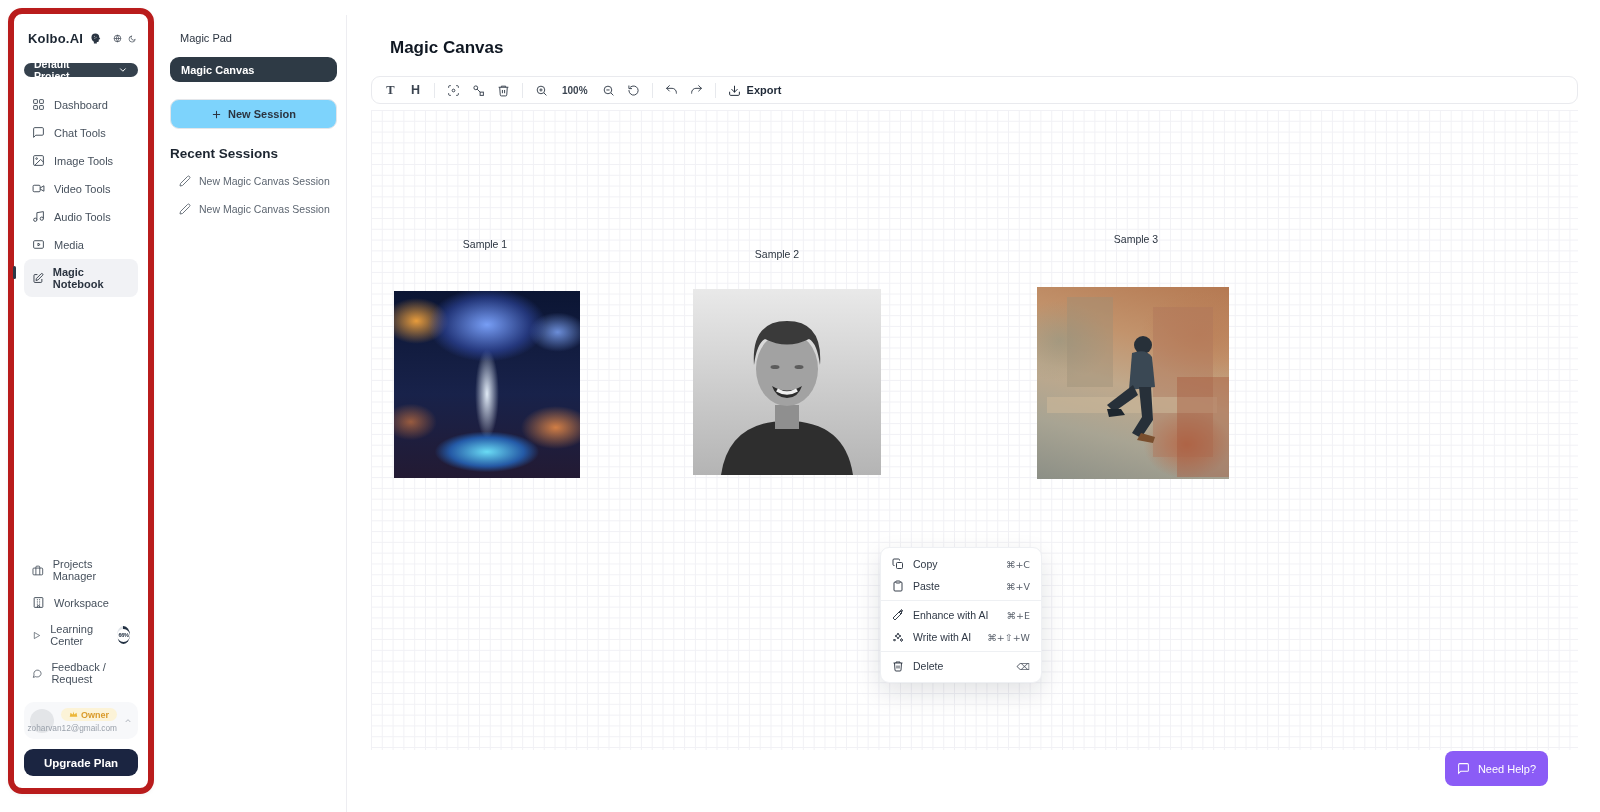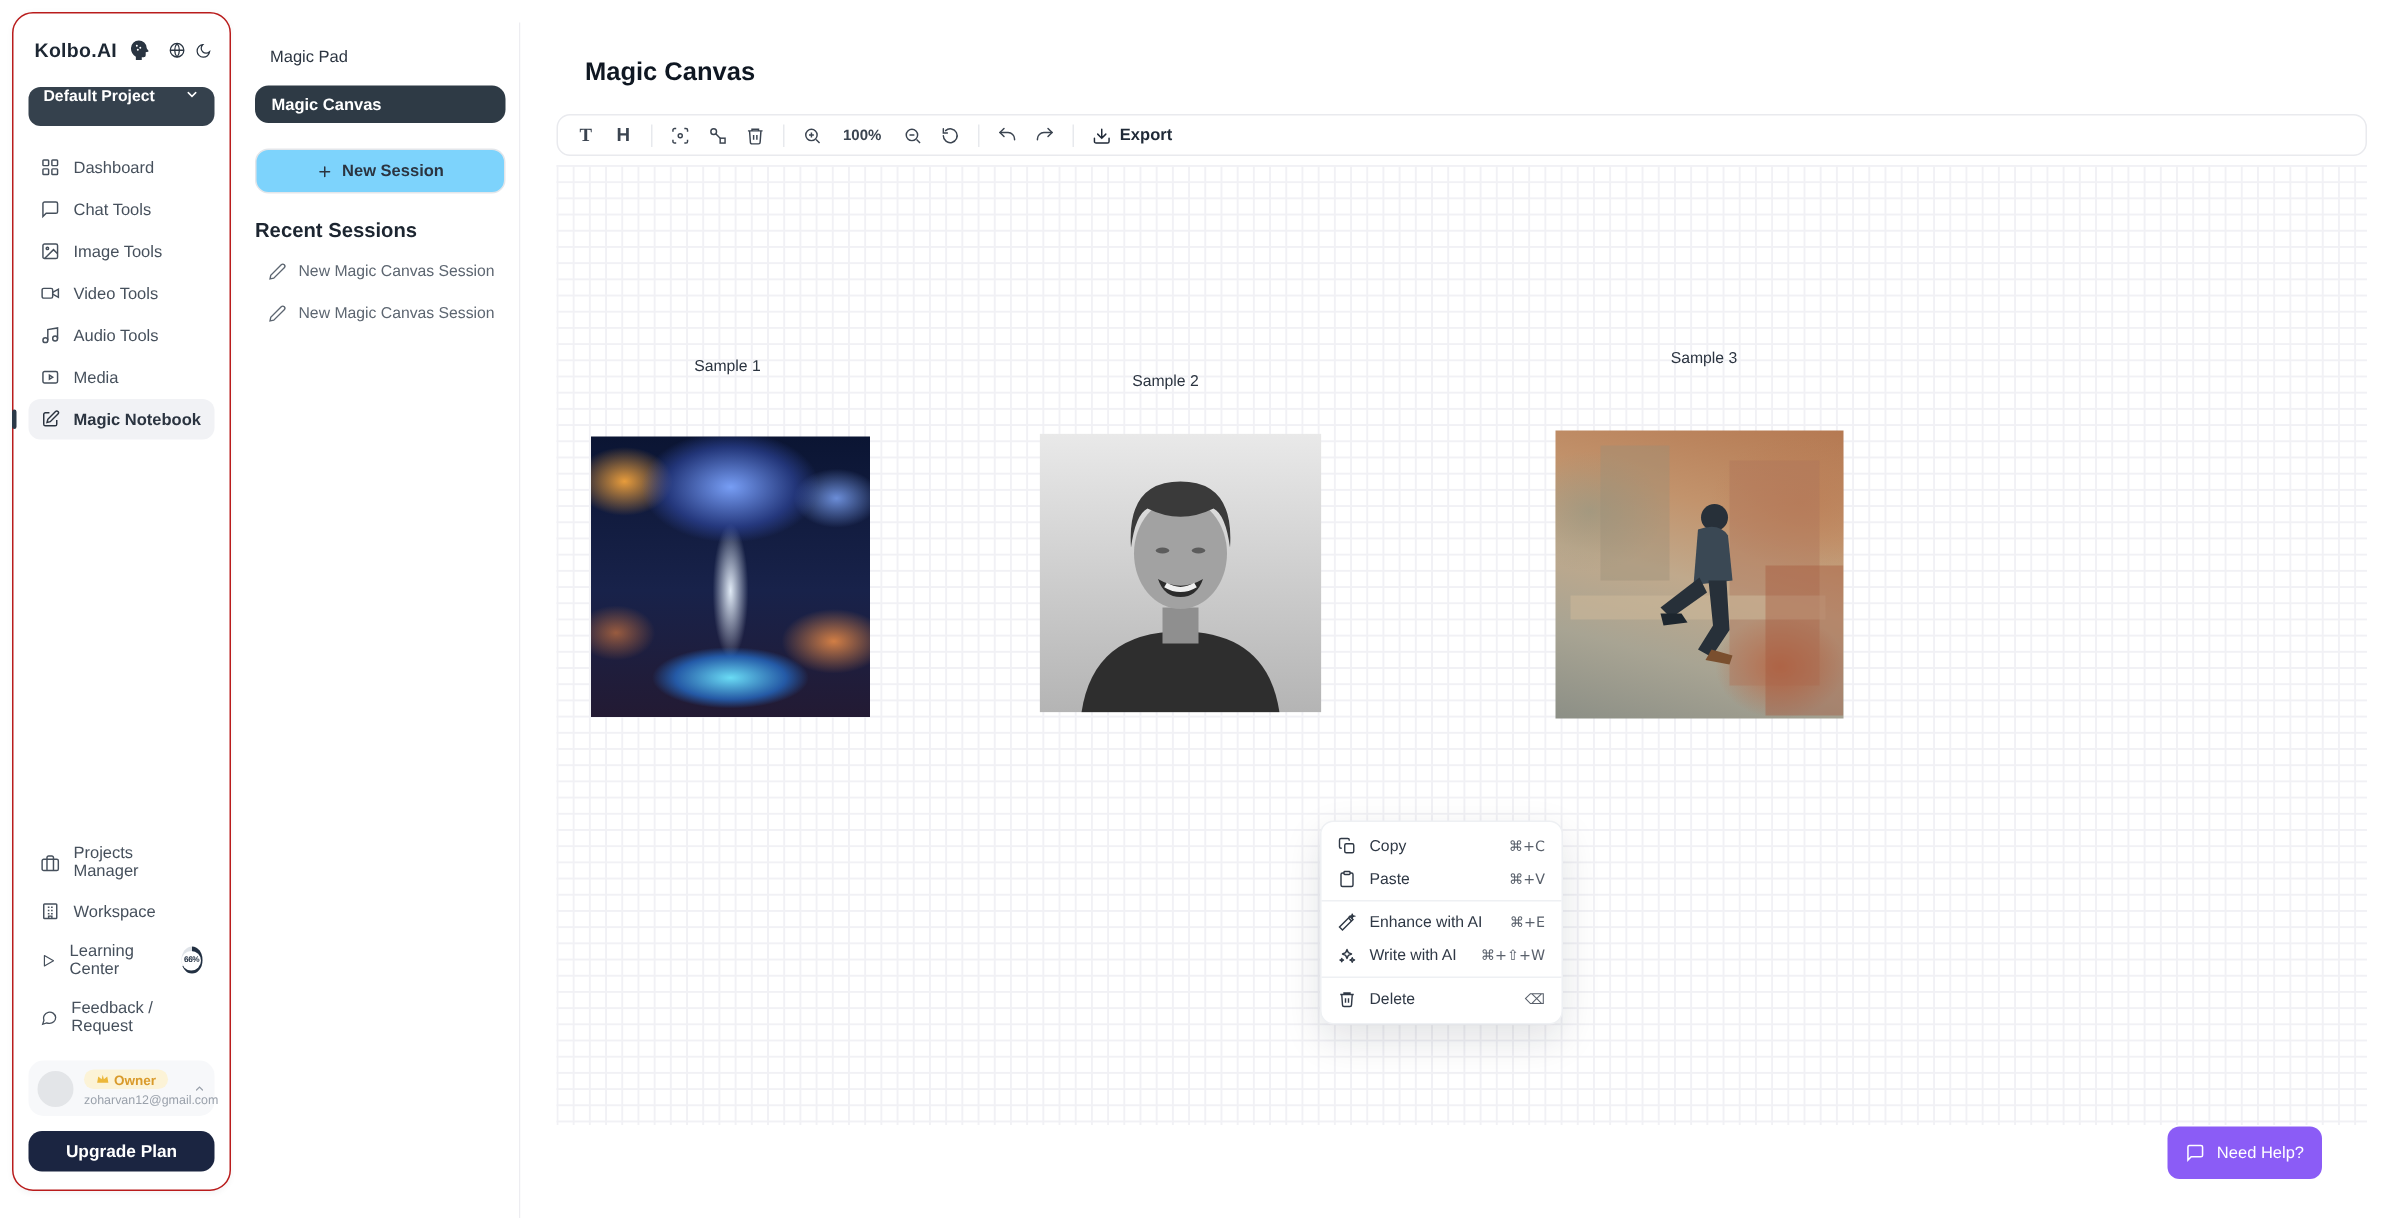--- a/index.html
+++ b/index.html
@@ -2,43 +2,43 @@
 <html><head>
 <meta charset="utf-8">
 <style>
   html,body{margin:0;padding:0}
   body{width:1600px;height:812px;position:relative;overflow:hidden;background:#fff;
        font-family:"Liberation Sans",sans-serif;color:#222;-webkit-font-smoothing:antialiased}
   svg{display:block}
 
   
   .sidebar{position:absolute;left:8px;top:8px;width:146px;height:786px;background:#fff;
-           border:1px solid #b91c1c;border-radius:14px;box-shadow:0 1px 4px rgba(16,24,40,.05);
+           border:6px solid #b91c1c;border-radius:14px;box-shadow:0 1px 4px rgba(16,24,40,.05);
            display:flex;flex-direction:column;padding:16px 10px 12px;box-sizing:border-box}
   .logo-row{display:flex;align-items:center;gap:6px;padding:0 2px 0 4px}
   .logo-text{font-size:13px;font-weight:800;color:#1d2733;letter-spacing:.2px}
   .logo-row .spacer{flex:1}
-  .proj-btn{margin-top:16px;height:26px;background:#35414d;border-radius:8px;color:#fff;
-            display:flex;gap:6px;padding:0 10px;font-size:10.5px;font-weight:700}
+  .proj-btn{margin-top:16px;height:14px;background:#35414d;border-radius:8px;color:#fff;
+            display:flex;align-items:center;gap:6px;padding:0 10px;font-size:10.5px;font-weight:700}
   .proj-btn .spacer{flex:1}
   .nav{margin-top:14px;display:flex;flex-direction:column;gap:1px}
   .nav-item{display:flex;align-items:center;gap:9px;padding:7px 8px;font-size:11px;color:#46505c;
             border-radius:8px;position:relative;cursor:default}
   .nav-item.active{background:#f1f2f5;color:#2b3440;font-weight:600}
   .nav-item.active::before{content:"";position:absolute;left:-11px;top:7px;width:3px;height:13px;
             background:#2b3947;border-radius:3px}
   .bottom-group{margin-top:auto}
   .ring{width:18px;height:18px;border-radius:50%;background:conic-gradient(#223042 66%,#dfe3e8 0);
         display:grid;place-items:center;margin-left:2px}
   .ring b{width:13px;height:13px;border-radius:50%;background:#fff;display:grid;place-items:center;
         font-size:5.5px;font-weight:700;color:#223042;letter-spacing:-.3px}
   .user-chip{margin-top:10px;background:#f7f8fa;border-radius:10px;padding:6px 6px;
              display:flex;align-items:center;gap:7px}
   .avatar{width:24px;height:24px;border-radius:50%;background:#e3e5e8;flex:none}
-  .user-col{display:flex;flex-direction:column;align-items:flex-start;gap:2px;flex:1;min-width:0}
+  .user-col{display:flex;flex-direction:column;align-items:flex-end;gap:2px;flex:1;min-width:0}
   .owner-badge{display:flex;align-items:center;gap:3px;background:#fcf3d7;border-radius:999px;
                padding:1.5px 8px;font-size:9px;font-weight:800;color:#d99a2b}
   .email{font-size:8.3px;color:#9aa1ab;white-space:nowrap}
   .upgrade{margin-top:10px;height:27px;background:#1b2541;border-radius:9px;color:#fff;
            display:grid;place-items:center;font-size:11.5px;font-weight:700}
 
   
   .panel2{position:absolute;left:156px;top:15px;width:191px;height:812px;border-right:1px solid #ededf1;
           padding:15px 9px 0 14px;box-sizing:border-box;background:#fff}
   .magic-pad{font-size:11px;color:#2b3440;padding:2px 0 13px 10px}

